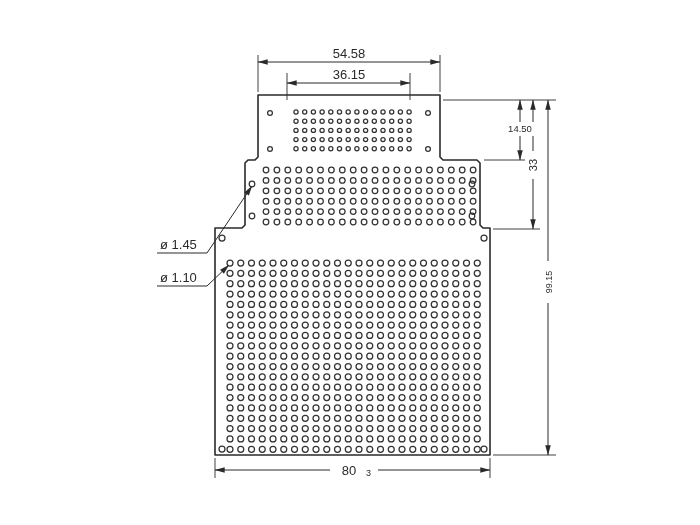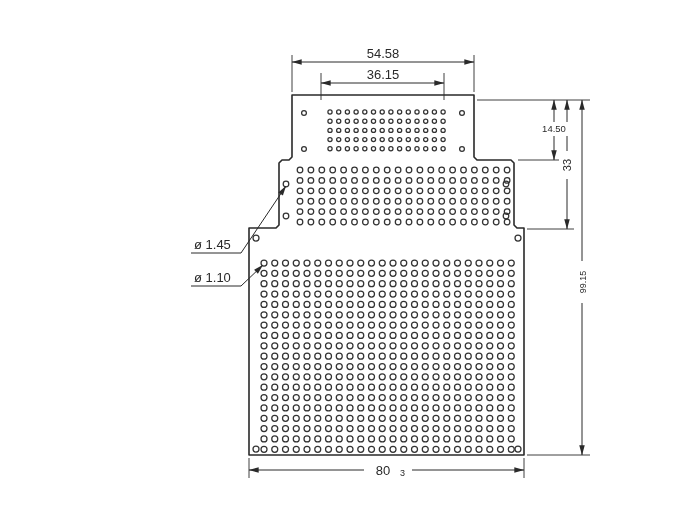--- a/index.html
+++ b/index.html
@@ -7,21 +7,20 @@
     --hole:#333333;
     --bg:#ffffff;
   }
   html,body{margin:0;padding:0;background:#fff;}
   .canvas{
     position:relative;
     width:556px;height:525px;
     background:var(--bg);
     font-family:"Liberation Sans",sans-serif;
     overflow:hidden;
-    padding-left:34px;
   }
   svg{display:block;}
   svg text{
     fill:var(--line);
     font-family:"Liberation Sans",sans-serif;
   }
   .outline{fill:none;stroke:var(--line);stroke-width:1.6;stroke-linejoin:round;}
   .holes circle{fill:none;stroke:var(--hole);stroke-width:1.25;}
   .dim{stroke:var(--line);stroke-width:1;fill:none;}
   .ext{stroke:var(--line);stroke-width:0.9;fill:none;}

